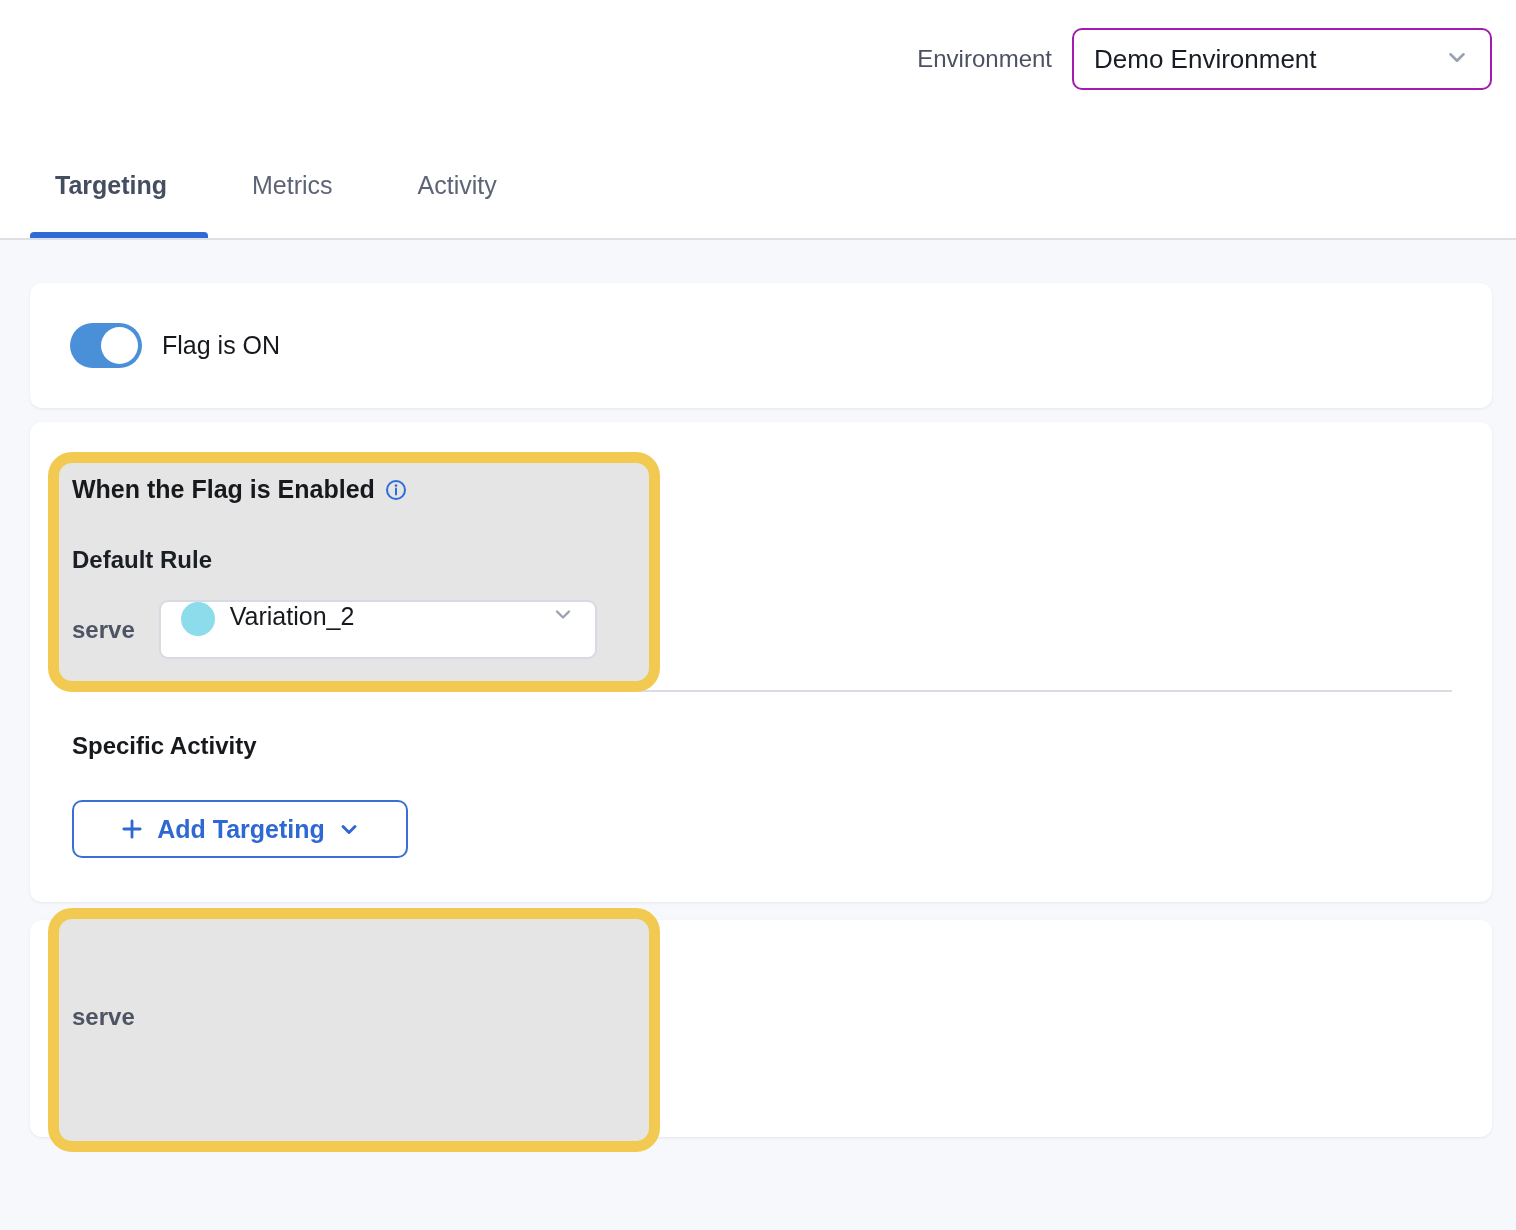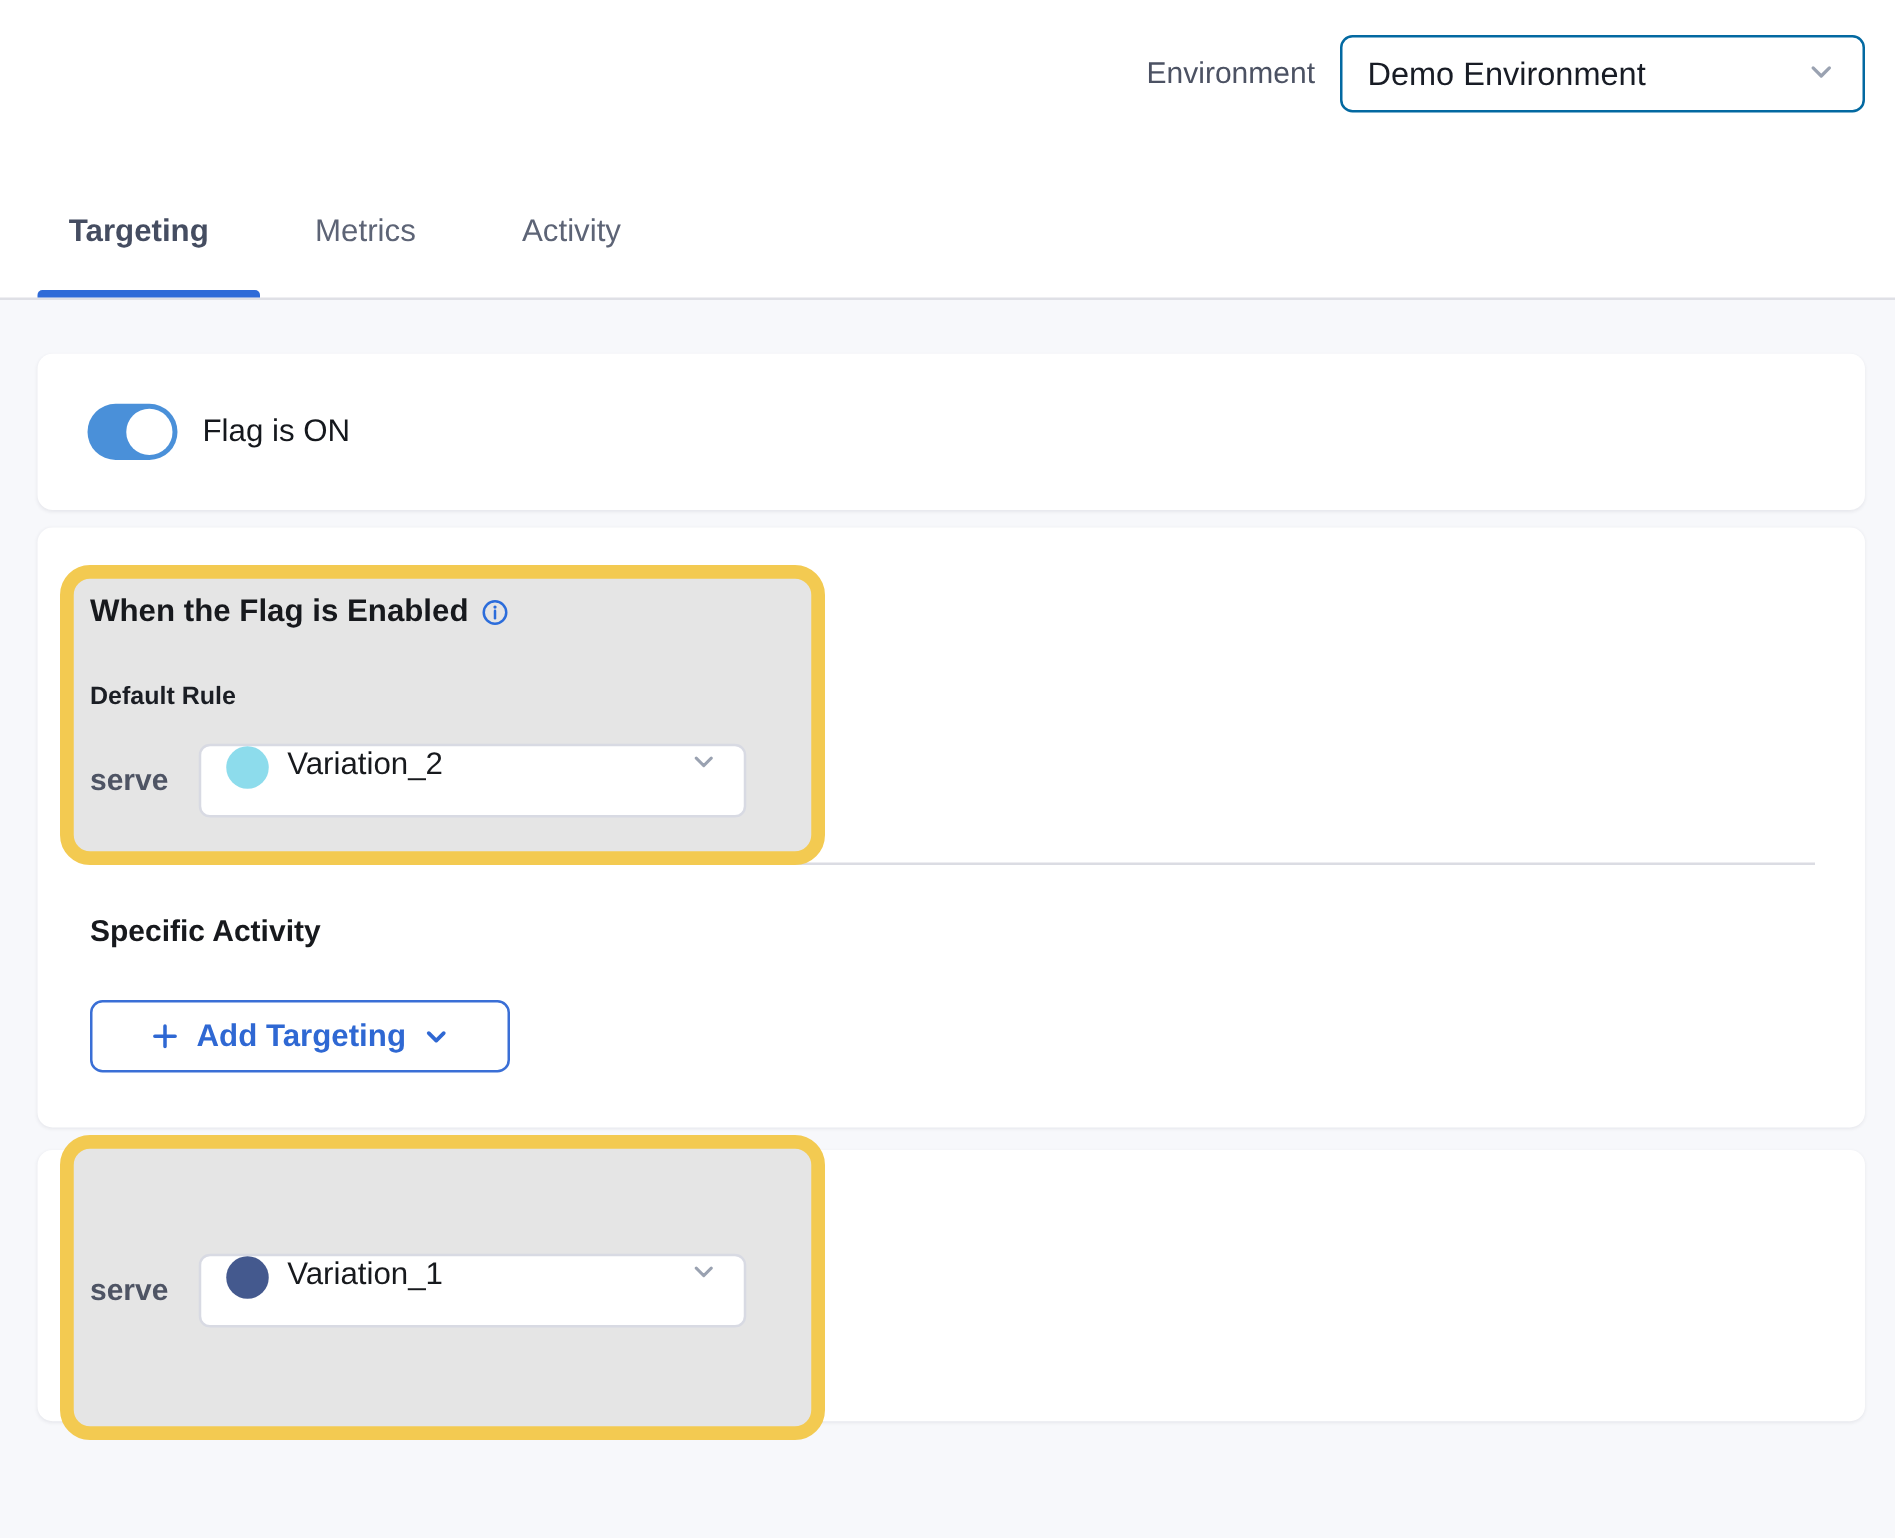--- a/index.html
+++ b/index.html
@@ -18,21 +18,21 @@
     border-bottom: 2px solid #e2e3e9;
   }
   .env-row {
     position: absolute; right: 24px; top: 28px;
     display: flex; align-items: center; gap: 20px;
   }
   .env-label { font-size: 24px; color: #4c5263; }
   .env-select {
     width: 420px; height: 62px;
     background: #fff;
-    border: 2px solid #0369a1; border-radius: 10px;
+    border: 2px solid #a21caf; border-radius: 10px;
     display: flex; align-items: center;
     padding: 0 20px;
     cursor: pointer;
     text-align: right;
   }
   .env-select-value { font-size: 26px; color: #181c25; }
   .env-select .chev { margin-left: auto; }
 
   
   .tabbar {
@@ -97,21 +97,21 @@
     background: #e5e5e5;
     z-index: 2;
   }
   .hl-enabled { top: 30px; height: 240px; padding: 10px 20px 0 13px; }
   .hl-disabled { top: -12px; height: 244px; padding: 47px 20px 0 13px; }
 
   .section-title-row { display: flex; align-items: center; gap: 10px; }
   .section-title { font-size: 25px; font-weight: 700; color: #17191d; line-height: 32px; }
   .info-icon { display: inline-flex; margin-top: 2px; }
 
-  .subheading { font-size: 20px; font-weight: 700; color: #1b1e24; }
+  .subheading { font-size: 24px; font-weight: 700; color: #1b1e24; }
   .hl-enabled .subheading { margin-top: 41px; }
 
   .serve-row { display: flex; align-items: center; margin-top: 26px; }
   .serve-label { font-size: 24px; font-weight: 700; color: #4e5464; }
   .serve-row .variation-select { margin-left: 24px; }
 
   .variation-select {
     width: 438px; height: 59px;
     border: 2px solid #d8dae3; border-radius: 9px;
     background: #fff;
@@ -226,24 +226,15 @@
         </svg>
     </span>
   </div>
 </div>
 
 <div class="card card-disabled" style="position:absolute;">
   <div class="highlight-box hl-disabled">
 
     <div class="serve-row" style="margin-top:37px;">
       <span class="serve-label">serve</span>
-      <div class="variation-select">
-        <span class="variation-dot" style="background: rgb(68, 89, 142);"></span>
-        <span class="variation-name">Variation_1</span>
-        <span class="chev">
-          <svg width="24" height="24" viewBox="0 0 24 24" fill="none">
-              <path d="M6 9.5l6 6 6-6" stroke="#9aa2b1" stroke-width="2.4" stroke-linecap="round" stroke-linejoin="round"></path>
-            </svg>
-        </span>
-      </div>
     </div>
   </div>
 </div>
 
 </body></html>

